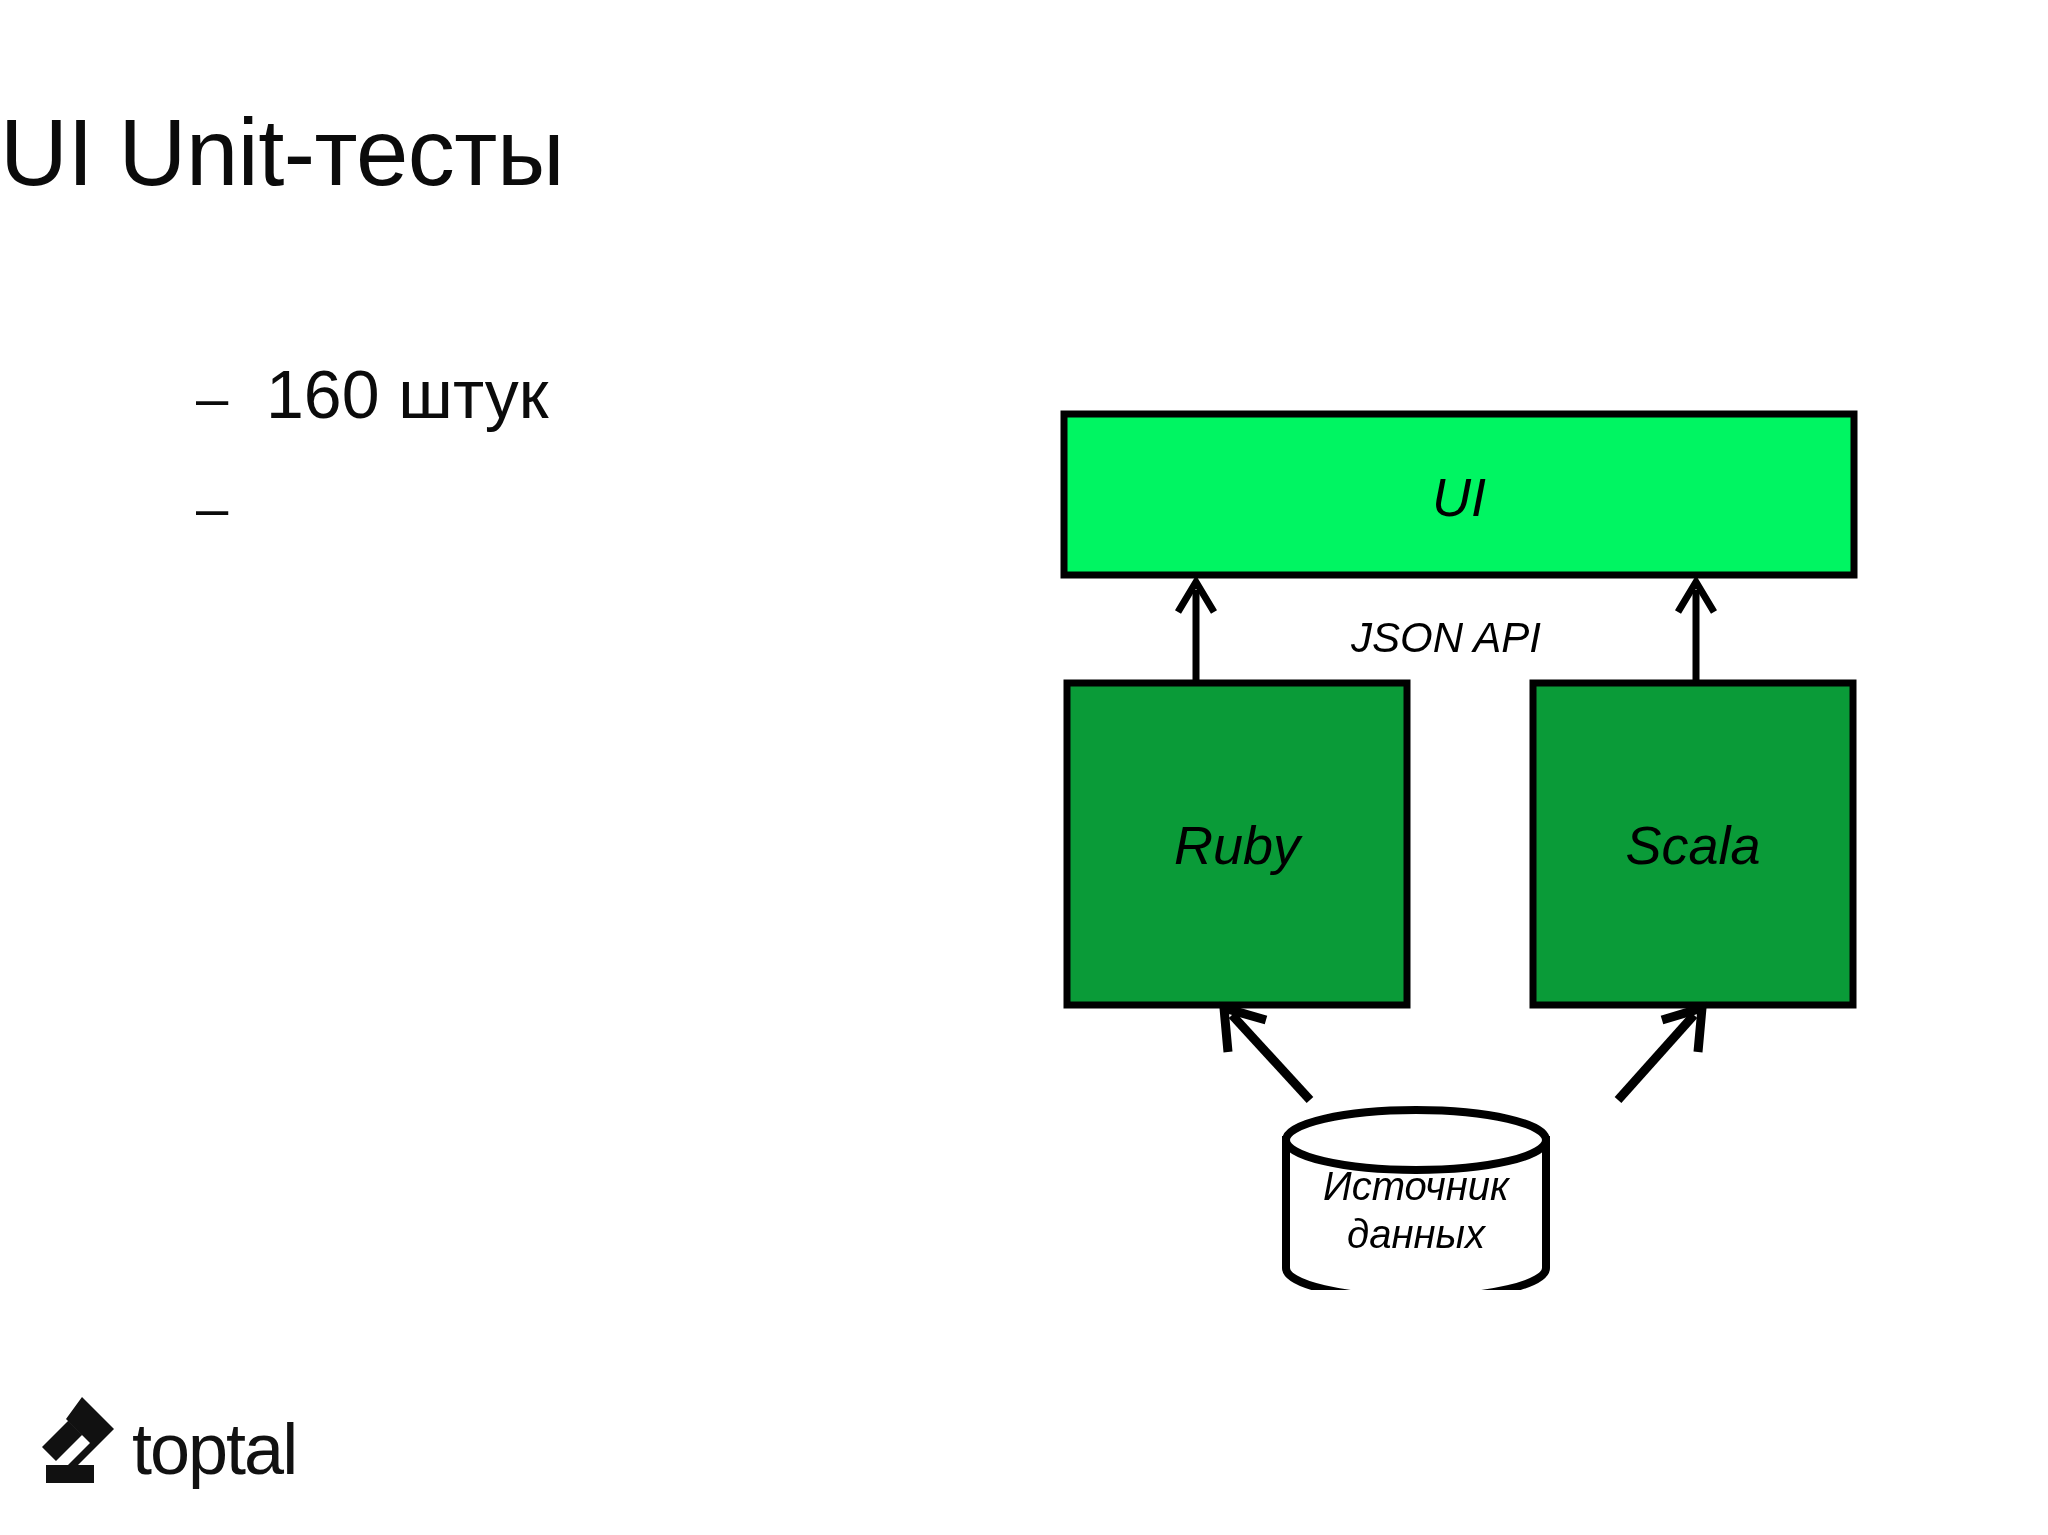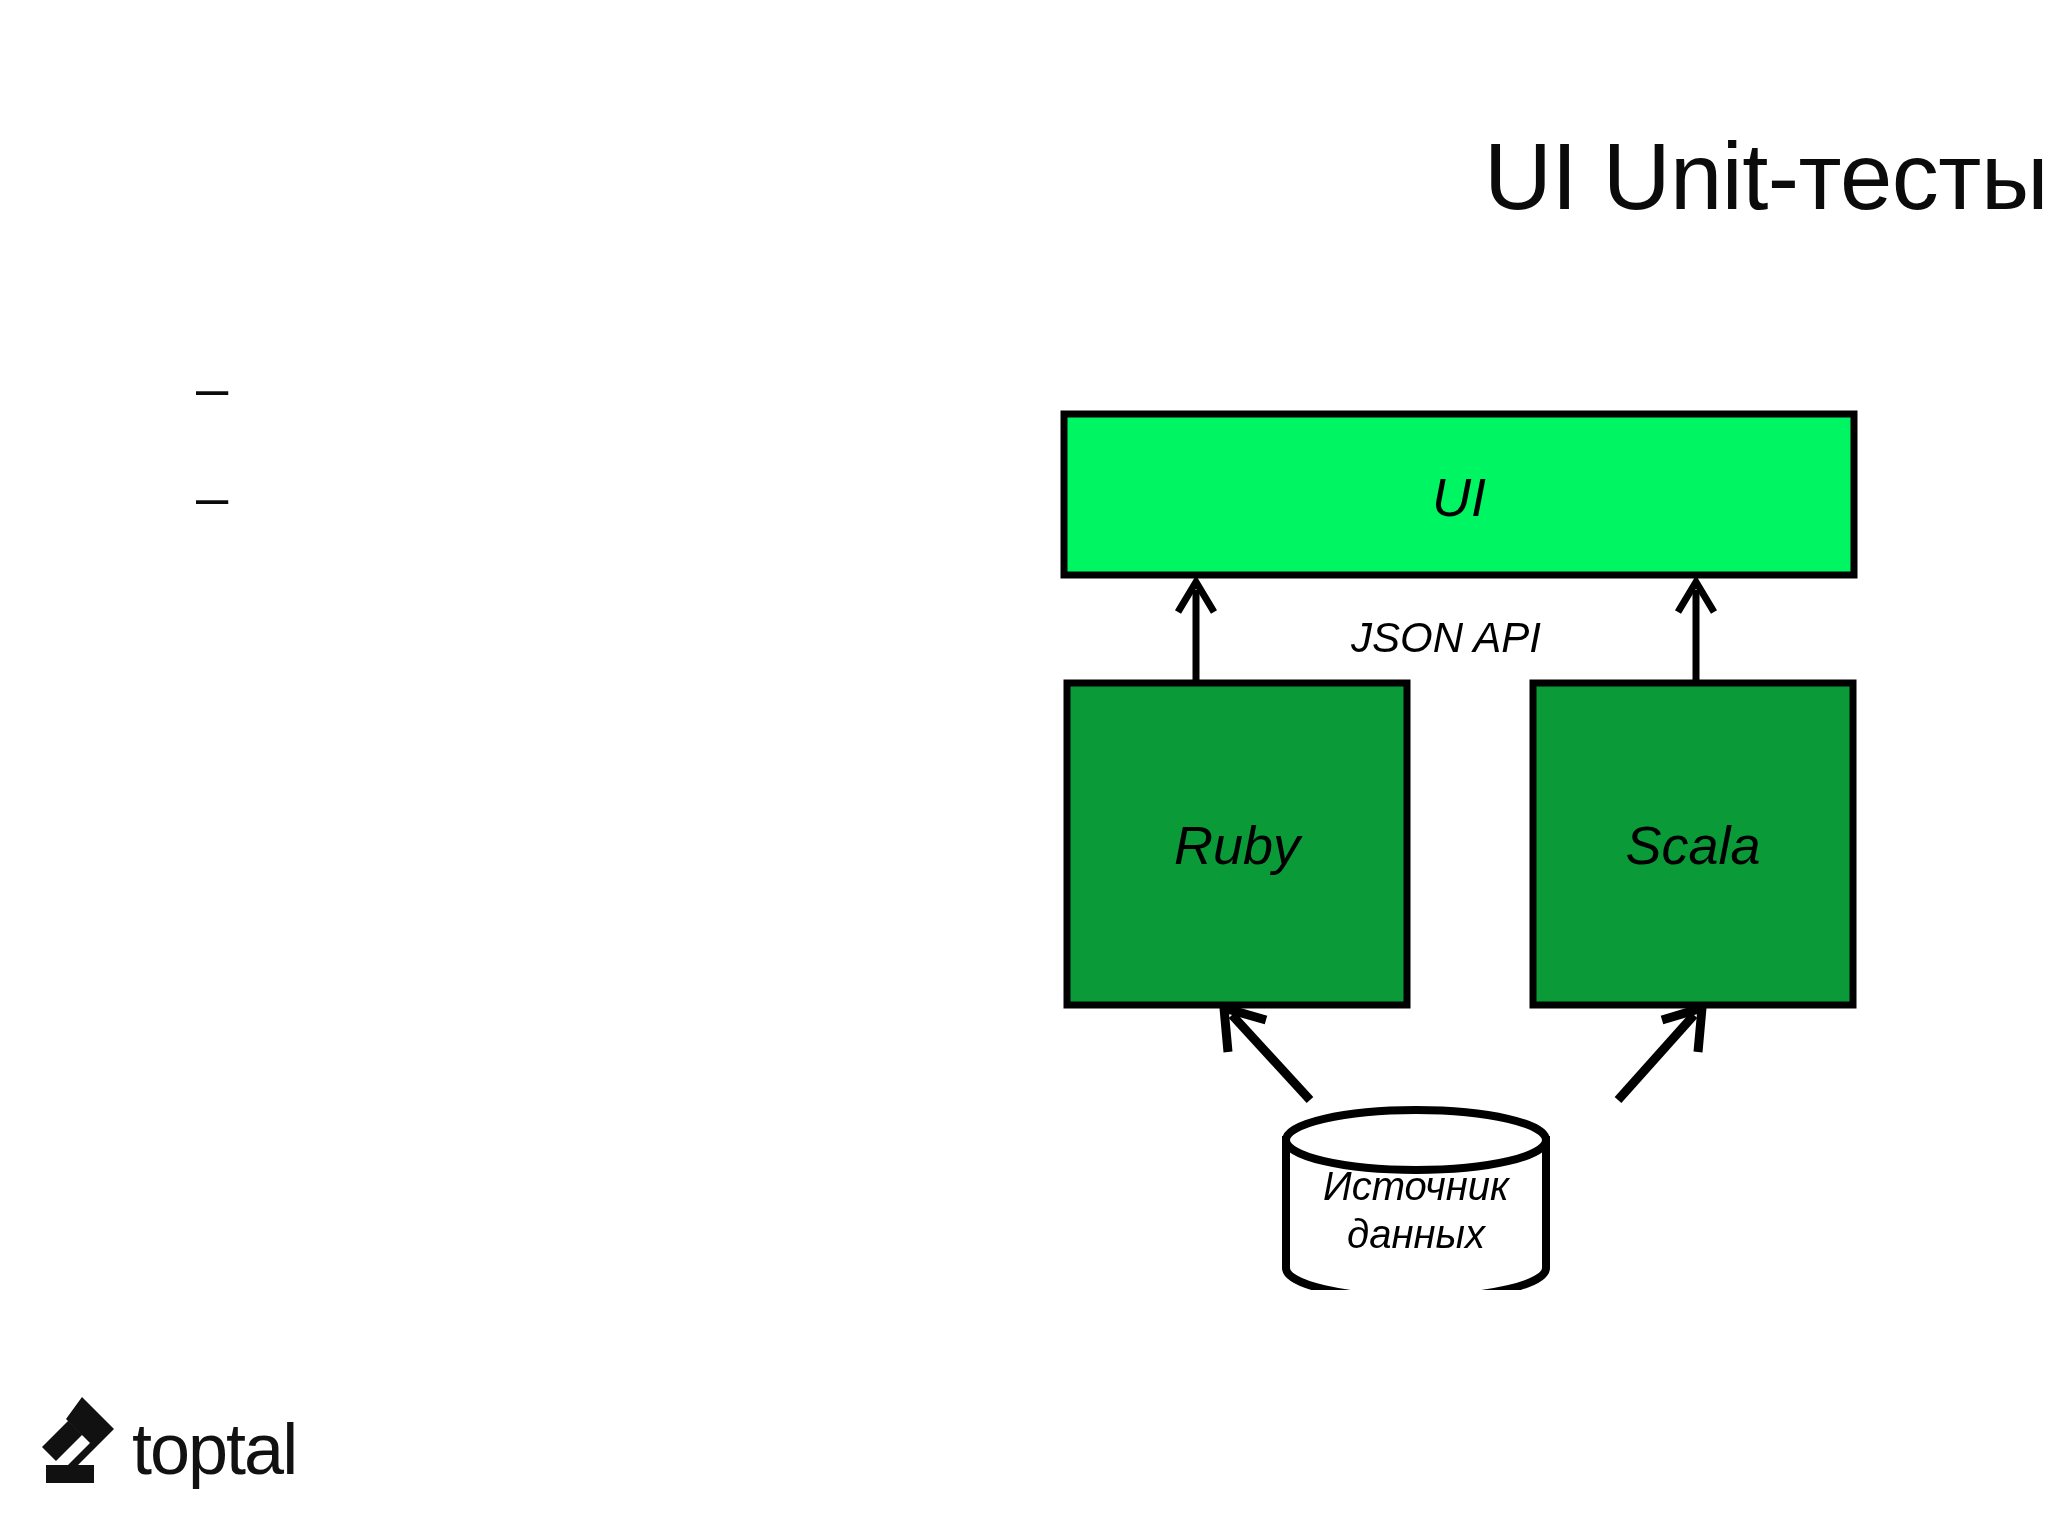--- a/index.html
+++ b/index.html
@@ -15,27 +15,26 @@
     font-family: "Liberation Sans", sans-serif;
     color: #000000;
   }
 
   
   .slide-title {
     position: absolute;
     left: 0;
     top: 104px;
     width: 2048px;
-    text-align: right;
+    text-align: left;
     font-size: 94px;
     font-weight: 400;
     line-height: 1.05;
     letter-spacing: -0.5px;
     color: #0b0b0b;
-    margin-top: 24px;
   }
 
   
   .bullet-list {
     position: absolute;
     left: 196px;
     top: 355px;
     width: 760px;
   }
   .bullet-row {
@@ -104,20 +103,21 @@
 </style>
 </head>
 <body>
 
 <div class="slide-title">UI Unit-тесты</div>
 
 <div class="bullet-list">
 
   <div class="bullet-row">
     <span class="bullet-marker">–</span>
+    <span class="bullet-text">160 штук</span>
   </div>
 
   <div class="bullet-row">
     <span class="bullet-marker">–</span>
   </div>
 
 </div>
 
 <div class="diagram">
   <svg width="830" height="890" viewBox="0 0 830 890" xmlns="http://www.w3.org/2000/svg">

